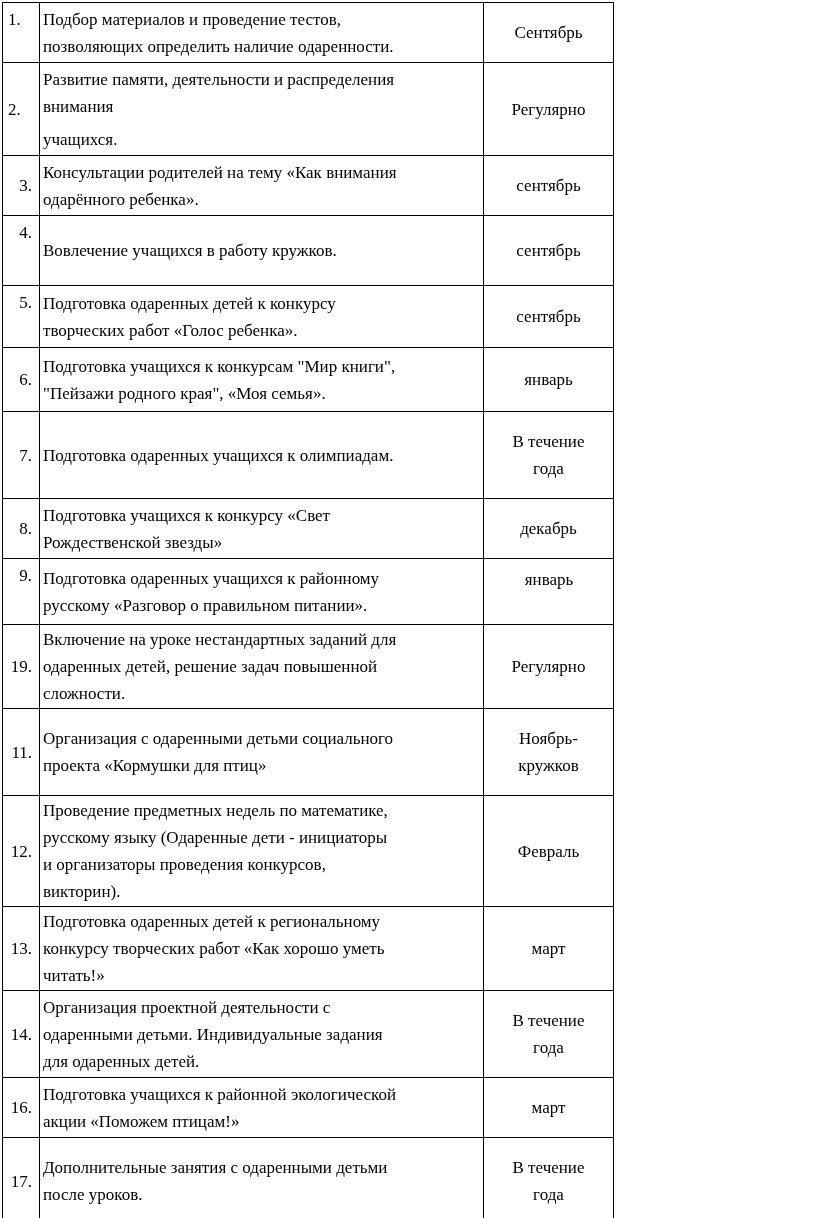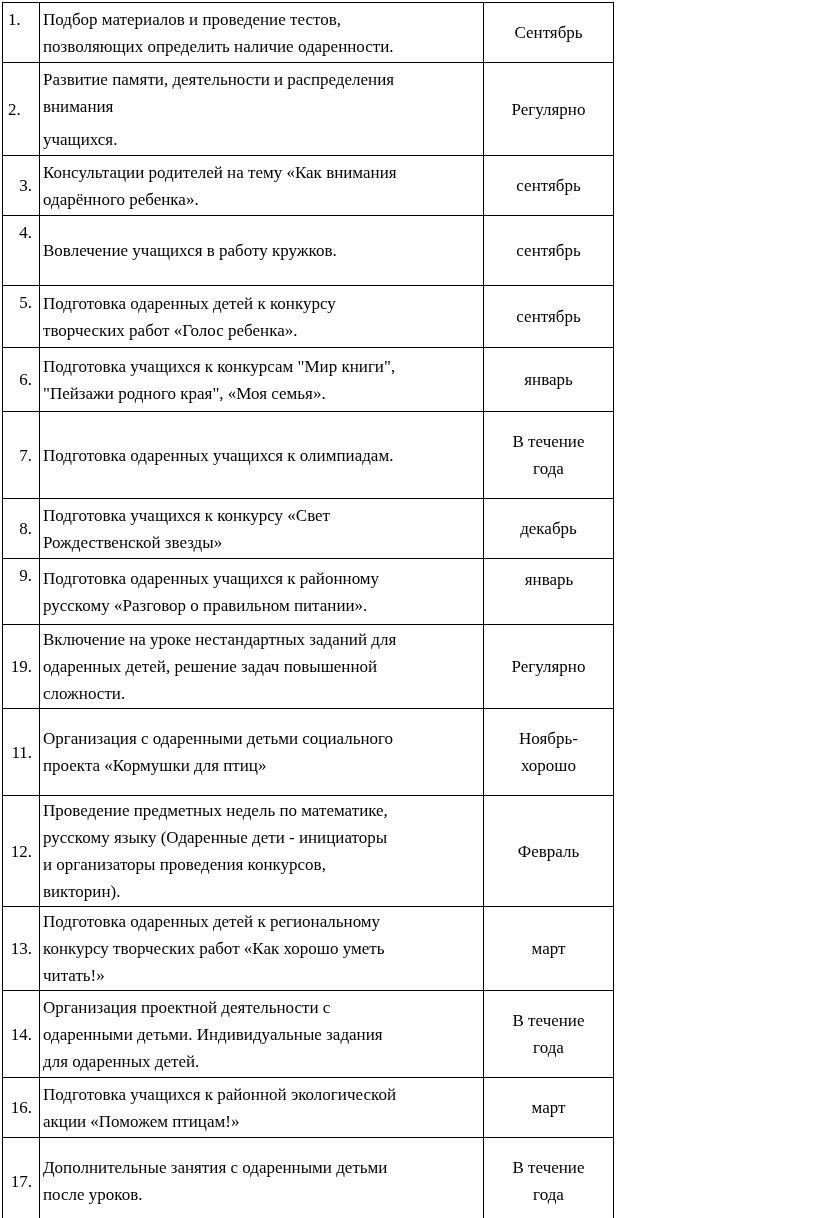--- a/index.html
+++ b/index.html
@@ -197,21 +197,21 @@
     </td>
   </tr>
         <tr>
     <td class="num-cell v-mid h-right">11.</td>
     <td class="activity-cell">
             <p class="par">Организация с одаренными детьми социального
 проекта «Кормушки для птиц»</p>
           </td>
     <td class="timing-cell">
       <div class="timing-text">Ноябрь-
-хорошо</div>
+кружков</div>
     </td>
   </tr>
         <tr>
     <td class="num-cell v-mid h-right">12.</td>
     <td class="activity-cell">
             <p class="par">Проведение предметных недель по математике,
 русскому языку (Одаренные дети - инициаторы
 и организаторы проведения конкурсов,
 викторин).</p>
           </td>

